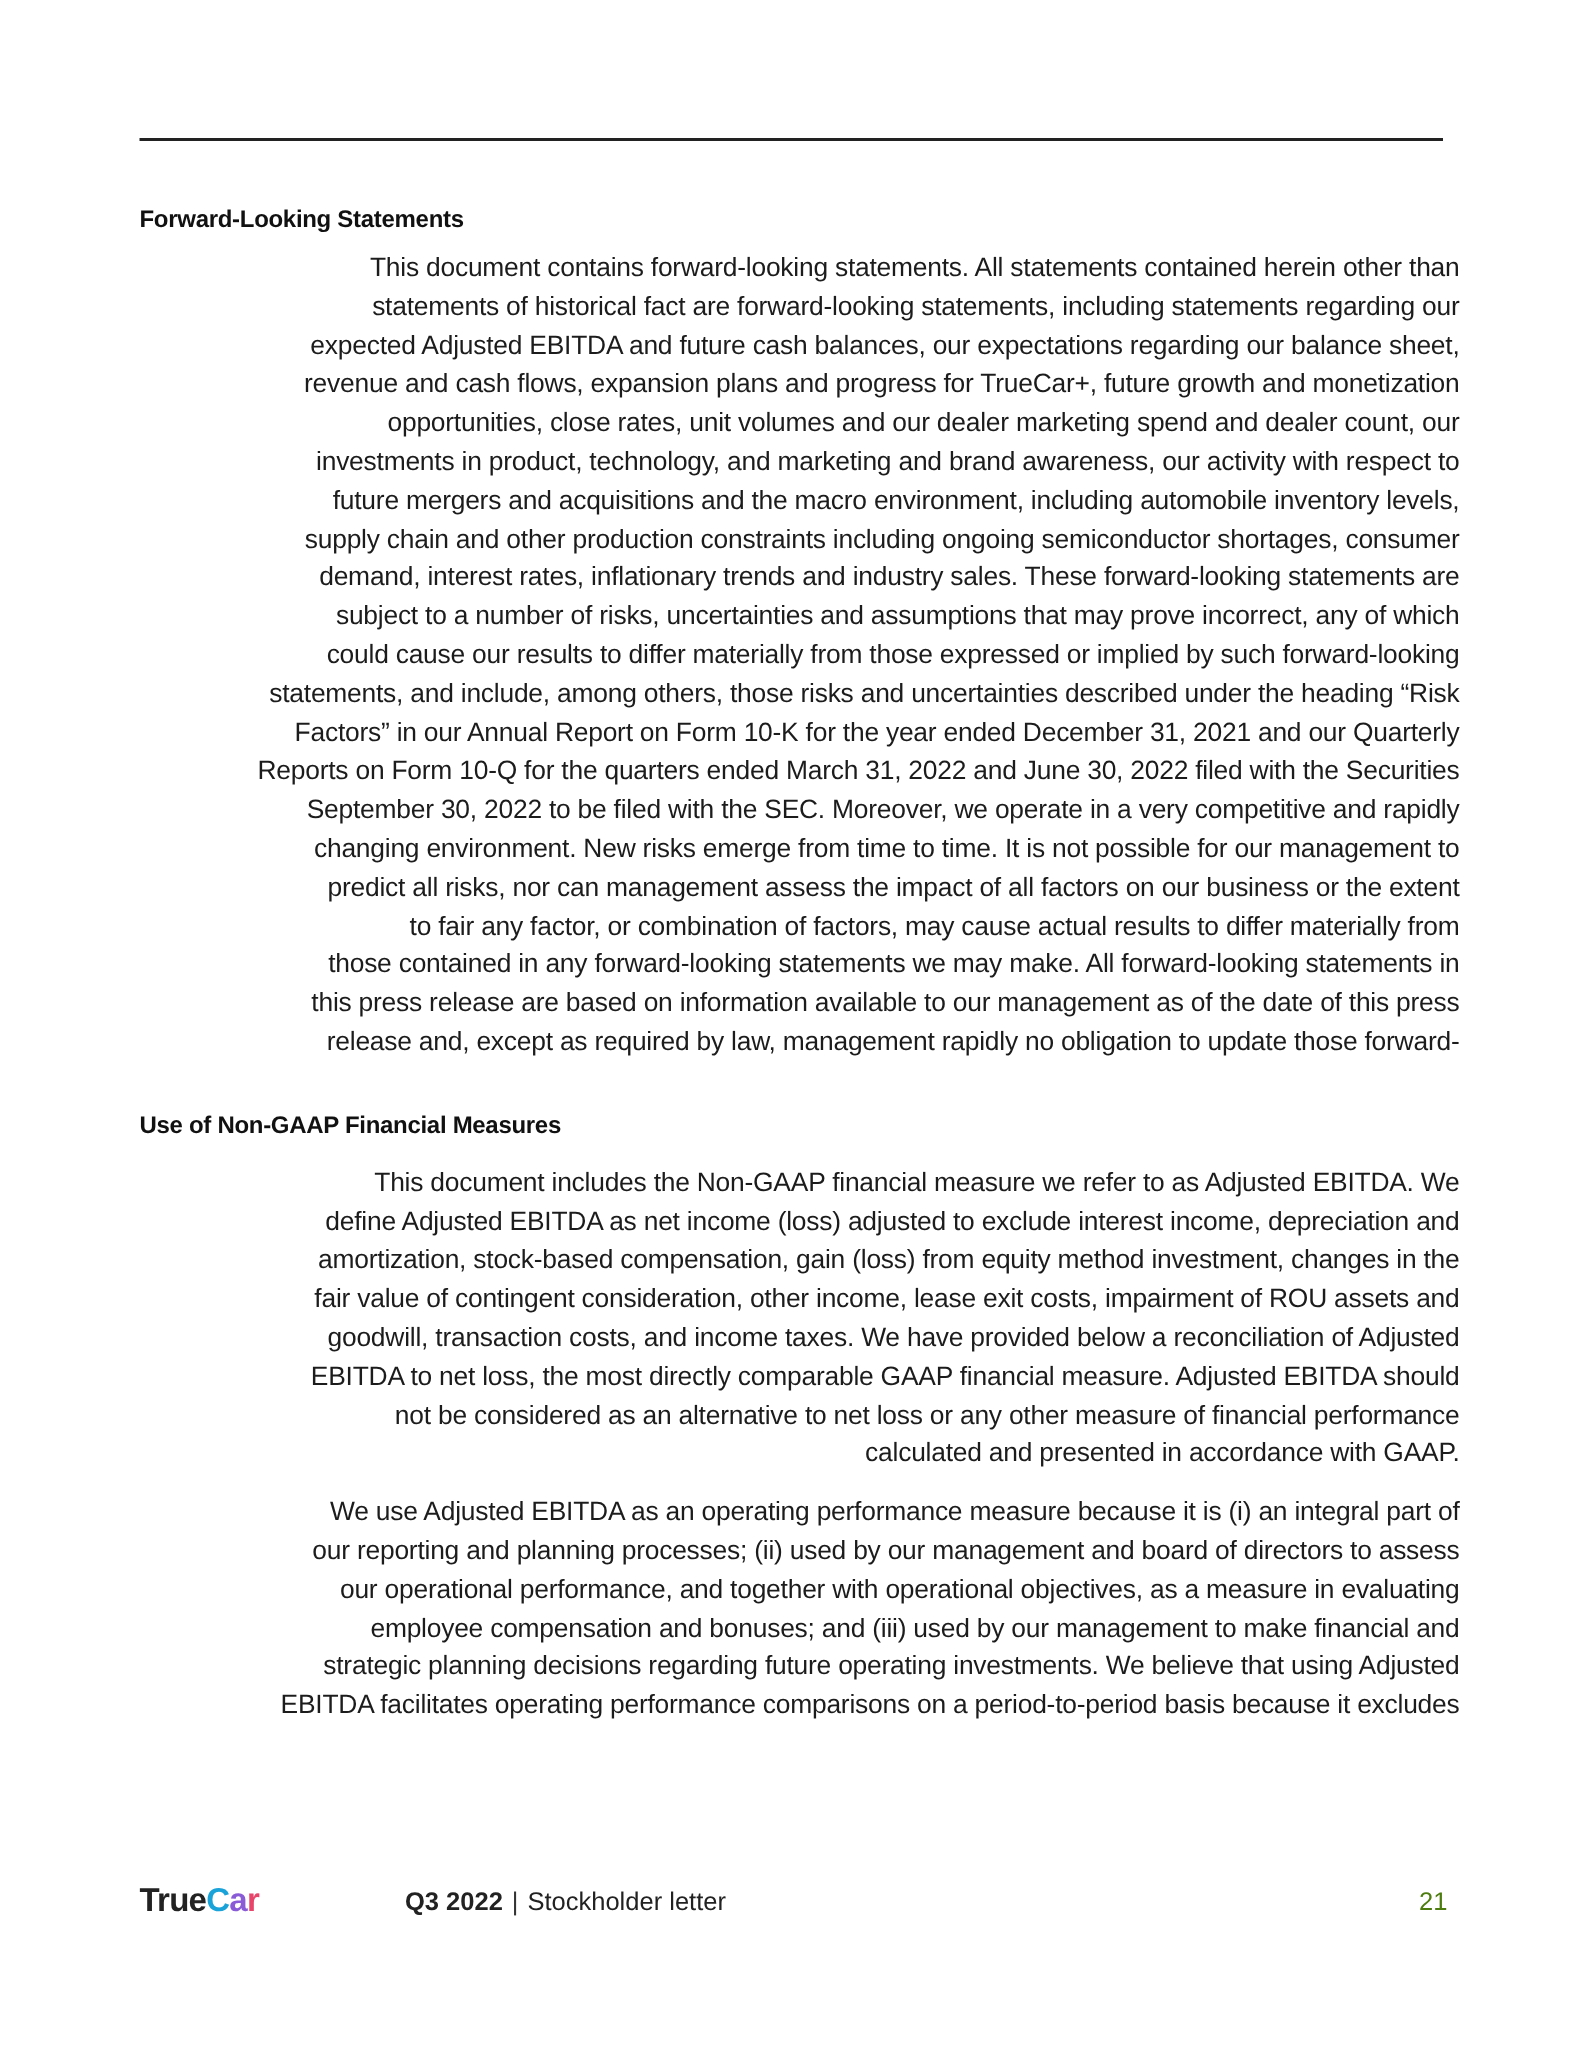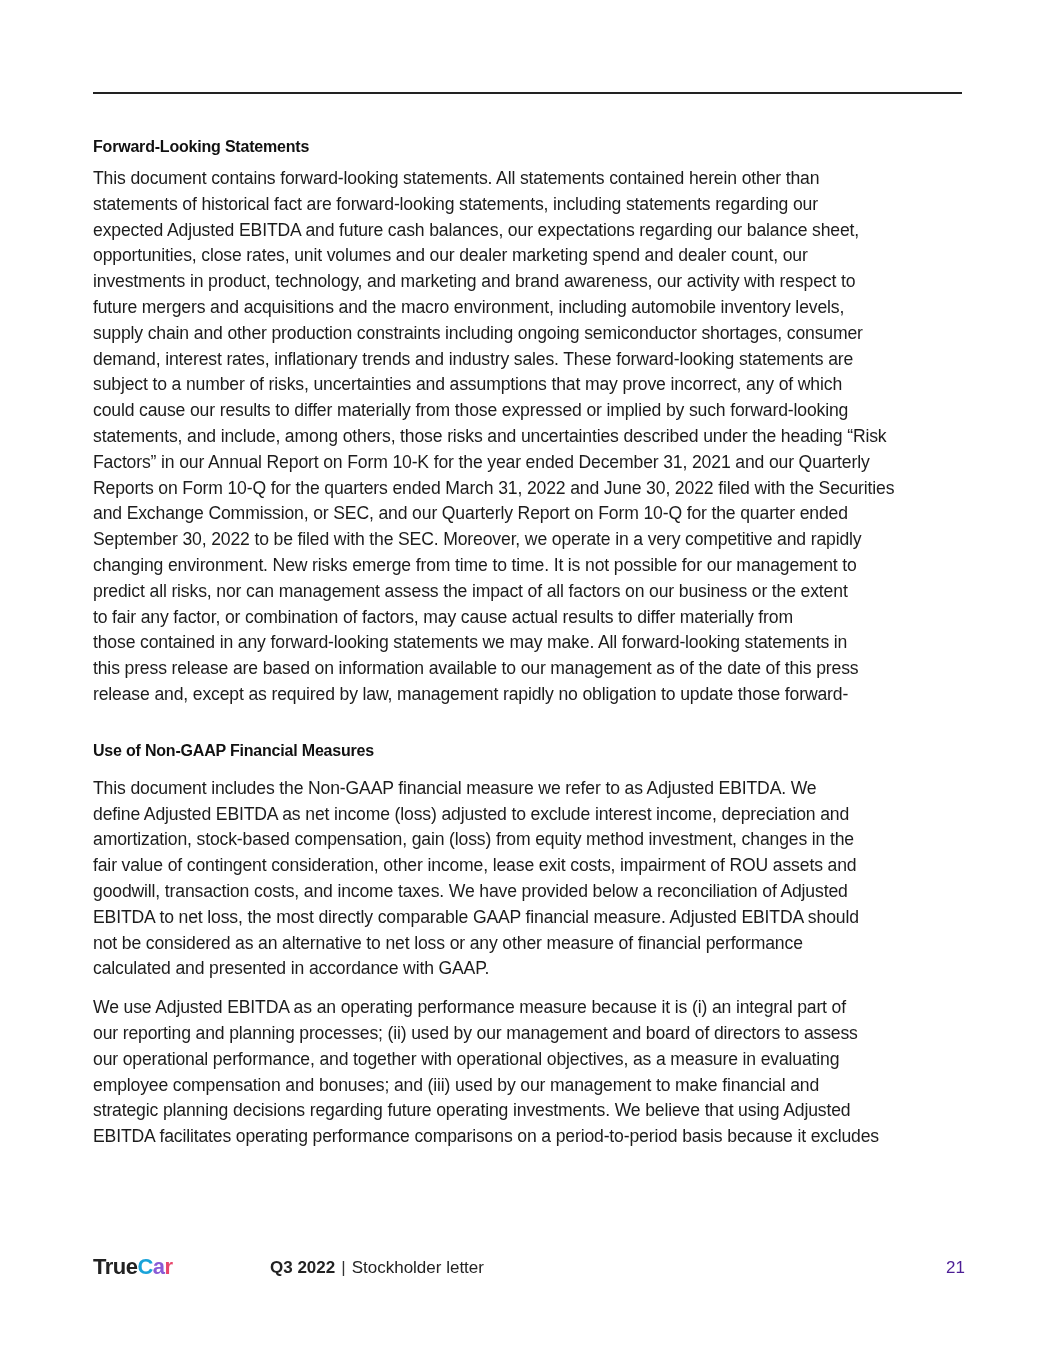--- a/index.html
+++ b/index.html
@@ -2,58 +2,58 @@
 <html><head>
 <meta charset="utf-8">
 <style>
   html, body { margin: 0; padding: 0; background: #ffffff; }
   body { width: 1055px; height: 1365px; position: relative; overflow: hidden;
          font-family: "Liberation Sans", "DejaVu Sans", sans-serif; color: #1a1a1a; }
   .rule { position: absolute; left: 93px; top: 92px; width: 869px; height: 2px; background: #222222; }
   .content { position: absolute; left: 93px; top: 126px; width: 880px; }
   h2 { margin: 0; font-size: 16px; font-weight: bold; letter-spacing: -0.2px; color: #111111; line-height: 38px; }
   .para { font-size: 17.6px; line-height: 25.8px; color: #1c1c1c; letter-spacing: -0.15px; }
-  .para .line { display: block; white-space: nowrap; }
+  .para .line { display: block; white-space: nowrap; text-align: right; }
   #sec1-title { margin-top: 2px; }
   #sec2-title { margin-top: 24px; }
   .para.p2a { margin-top: 6px; }
   .para.p2b { margin-top: 13px; }
   .footer { position: absolute; left: 0; top: 1252px; width: 1055px; height: 34px; }
   .logo { position: absolute; left: 93px; top: 2px; font-size: 22px; font-weight: bold; letter-spacing: -0.5px; }
   .logo .true { color: #222222; }
   .logo .c { color: #1aa3d9; }
   .logo .a { color: #8a5bd6; }
   .logo .r { color: #e8456b; }
   .doc-label { position: absolute; left: 270px; top: 6px; font-size: 17px; color: #222; }
   .doc-label .q { font-weight: bold; }
   .doc-label .sep { margin: 0 6px; color: #333; }
-  .page-num { position: absolute; left: 946px; top: 6px; font-size: 17px; color: #4c1d95; }
+  .page-num { position: absolute; left: 946px; top: 6px; font-size: 17px; color: #4d7c0f; }
 </style>
 </head>
 <body>
 
 <div class="rule"></div>
 
 <div class="content">
   <h2 id="sec1-title">Forward-Looking Statements</h2>
   <div class="para p1">
       <span class="line">This document contains forward-looking statements. All statements contained herein other than</span>
       <span class="line">statements of historical fact are forward-looking statements, including statements regarding our</span>
       <span class="line">expected Adjusted EBITDA and future cash balances, our expectations regarding our balance sheet,</span>
+      <span class="line">revenue and cash flows, expansion plans and progress for TrueCar+, future growth and monetization</span>
       <span class="line">opportunities, close rates, unit volumes and our dealer marketing spend and dealer count, our</span>
       <span class="line">investments in product, technology, and marketing and brand awareness, our activity with respect to</span>
       <span class="line">future mergers and acquisitions and the macro environment, including automobile inventory levels,</span>
       <span class="line">supply chain and other production constraints including ongoing semiconductor shortages, consumer</span>
       <span class="line">demand, interest rates, inflationary trends and industry sales. These forward-looking statements are</span>
       <span class="line">subject to a number of risks, uncertainties and assumptions that may prove incorrect, any of which</span>
       <span class="line">could cause our results to differ materially from those expressed or implied by such forward-looking</span>
       <span class="line">statements, and include, among others, those risks and uncertainties described under the heading “Risk</span>
       <span class="line">Factors” in our Annual Report on Form 10-K for the year ended December 31, 2021 and our Quarterly</span>
       <span class="line">Reports on Form 10-Q for the quarters ended March 31, 2022 and June 30, 2022 filed with the Securities</span>
-      <span class="line">and Exchange Commission, or SEC, and our Quarterly Report on Form 10-Q for the quarter ended</span>
       <span class="line">September 30, 2022 to be filed with the SEC. Moreover, we operate in a very competitive and rapidly</span>
       <span class="line">changing environment. New risks emerge from time to time. It is not possible for our management to</span>
       <span class="line">predict all risks, nor can management assess the impact of all factors on our business or the extent</span>
       <span class="line">to fair any factor, or combination of factors, may cause actual results to differ materially from</span>
       <span class="line">those contained in any forward-looking statements we may make. All forward-looking statements in</span>
       <span class="line">this press release are based on information available to our management as of the date of this press</span>
       <span class="line">release and, except as required by law, management rapidly no obligation to update those forward-</span>
     </div>
 
   <h2 id="sec2-title">Use of Non-GAAP Financial Measures</h2>

